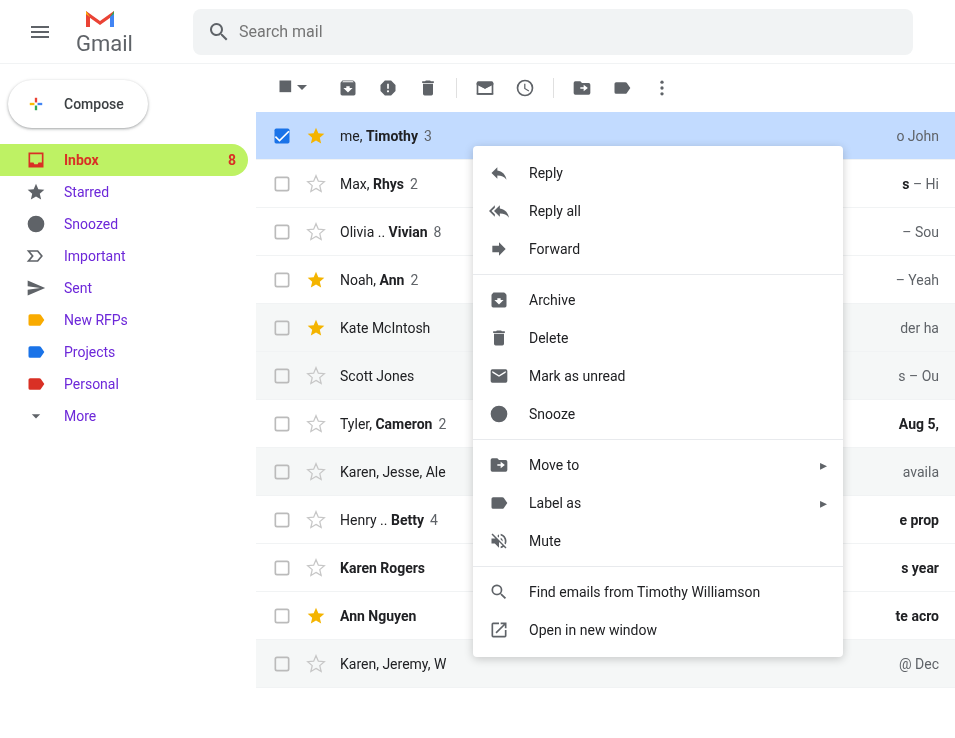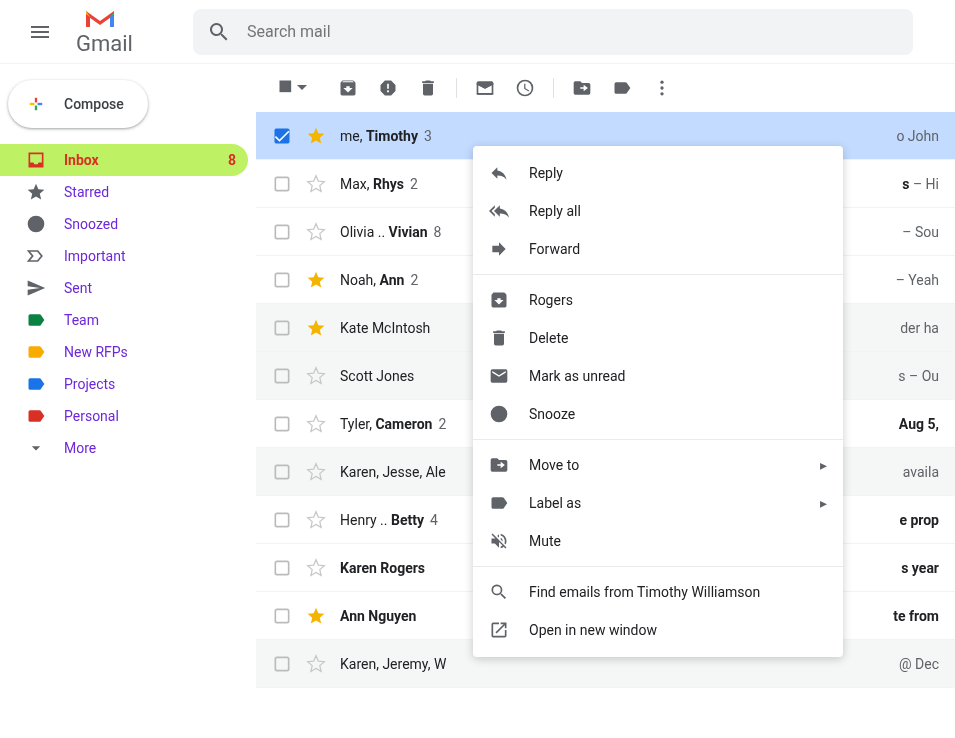--- a/index.html
+++ b/index.html
@@ -4,21 +4,21 @@
 <style>
 * { box-sizing: border-box; margin: 0; padding: 0; font-family: 'Roboto', Arial, sans-serif; }
 body { background: #fff; width: 955px; height: 738px; overflow: hidden; position: relative; }
 
 .header { display: flex; align-items: center; height: 64px; padding: 0 16px; border-bottom: 1px solid #f1f3f4; }
 .menu-icon { width: 48px; height: 48px; display: flex; align-items: center; justify-content: center; cursor: pointer; border-radius: 50%; }
 .logo { display: flex; align-items: center; margin-left: 4px; flex-direction: column; }
 .logo-text { font-size: 22px; color: #5f6368; margin-left: 8px; }
 
 .search-bar { margin-left: 60px; flex: 1; max-width: 720px; height: 46px; background: #f1f3f4; border-radius: 8px; display: flex; align-items: center; padding: 0 14px; }
-.search-bar input { border: none; background: transparent; font-size: 16px; color: #a21caf; flex: 1; outline: none; margin-left: 16px; }
+.search-bar input { border: none; background: transparent; font-size: 16px; color: #a21caf; flex: 1; outline: none; margin-left: 8px; }
 
 .main { display: flex; height: calc(100% - 64px); }
 .sidebar { width: 256px; padding-top: 8px; }
 .compose-btn { margin: 8px 8px 16px 8px; height: 48px; padding: 0 24px 0 14px; border-radius: 24px; background: #fff; display: inline-flex; align-items: center; box-shadow: 0 1px 2px rgba(60,64,67,.3), 0 1px 3px 1px rgba(60,64,67,.15); cursor: pointer; }
 .compose-btn span { font-size: 14px; color: #3c4043; margin-left: 14px; font-weight: 500; }
 
 .nav-item { height: 32px; display: flex; align-items: center; padding: 0 12px 0 26px; border-radius: 0 16px 16px 0; margin-right: 8px; cursor: pointer; font-size: 14px; color: #6d28d9; }
 .nav-item.active { background: #bef264; color: #d93025; font-weight: 700; justify-content: flex-end; }
 .nav-item .nav-icon { width: 20px; height: 20px; margin-right: 18px; display: flex; align-items: center; justify-content: center; }
 .nav-item .count { margin-left: auto; font-weight: 700; color: #d93025; }
@@ -127,28 +127,20 @@
         <div class="nav-item">
           <span class="nav-icon">
             <svg width="20" height="20" viewBox="0 0 24 24" fill="#5f6368">
               <path d="M2.01 21L23 12 2.01 3 2 10l15 2-15 2z"></path>
             </svg>
           </span>
           <span>Sent</span>
         </div>
         <div class="nav-item">
           <span class="nav-icon">
-            <svg width="20" height="20" viewBox="0 0 24 24" fill="#0b8043">
-              <path d="M17.63 5.84A2 2 0 0 0 16 5H5a2 2 0 0 0-2 2v10a2 2 0 0 0 2 2h11a2 2 0 0 0 1.63-.84L22 12z"></path>
-            </svg>
-          </span>
-          <span>Team</span>
-        </div>
-        <div class="nav-item">
-          <span class="nav-icon">
             <svg width="20" height="20" viewBox="0 0 24 24" fill="#f9ab00">
               <path d="M17.63 5.84A2 2 0 0 0 16 5H5a2 2 0 0 0-2 2v10a2 2 0 0 0 2 2h11a2 2 0 0 0 1.63-.84L22 12z"></path>
             </svg>
           </span>
           <span>New RFPs</span>
         </div>
         <div class="nav-item">
           <span class="nav-icon">
             <svg width="20" height="20" viewBox="0 0 24 24" fill="#1a73e8">
               <path d="M17.63 5.84A2 2 0 0 0 16 5H5a2 2 0 0 0-2 2v10a2 2 0 0 0 2 2h11a2 2 0 0 0 1.63-.84L22 12z"></path>
@@ -381,21 +373,21 @@
             <svg width="20" height="20" viewBox="0 0 24 24" fill="none" stroke="#bbb" stroke-width="2">
               <rect x="4" y="4" width="16" height="16" rx="2"></rect>
             </svg>
           </span>
           <span class="mail-star">
             <svg width="20" height="20" viewBox="0 0 24 24" fill="#f4b400">
               <path d="M12 17.27L18.18 21l-1.64-7.03L22 9.24l-7.19-.61L12 2 9.19 8.63 2 9.24l5.46 4.73L5.82 21z"></path>
             </svg>
           </span>
           <span class="sender"><span class="bold">Ann Nguyen</span></span>
-          <span class="preview"><span class="bold">te from</span></span>
+          <span class="preview"><span class="bold">te acro</span></span>
         </div>
         <div class="mail-row shaded">
           <span class="mail-cb">
             <svg width="20" height="20" viewBox="0 0 24 24" fill="none" stroke="#bbb" stroke-width="2">
               <rect x="4" y="4" width="16" height="16" rx="2"></rect>
             </svg>
           </span>
           <span class="mail-star">
             <svg width="20" height="20" viewBox="0 0 24 24" fill="none" stroke="#c7c7c7" stroke-width="1.5">
               <path d="M12 17.27L18.18 21l-1.64-7.03L22 9.24l-7.19-.61L12 2 9.19 8.63 2 9.24l5.46 4.73L5.82 21z"></path>
@@ -431,21 +423,21 @@
           </span>
           <span>Forward</span>
         </div>
       <div class="ctx-sep"></div>
       <div class="ctx-item">
           <span class="ctx-icon">
             <svg width="20" height="20" viewBox="0 0 24 24" fill="#5f6368">
               <path d="M20.54 5.23l-1.39-1.68A1.45 1.45 0 0 0 18 3H6c-.47 0-.88.21-1.16.55L3.46 5.23A1.97 1.97 0 0 0 3 6.5V19a2 2 0 0 0 2 2h14a2 2 0 0 0 2-2V6.5c0-.47-.17-.9-.46-1.27zM12 17.5L6.5 12H10v-2h4v2h3.5L12 17.5z"></path>
             </svg>
           </span>
-          <span>Rogers</span>
+          <span>Archive</span>
         </div>
       <div class="ctx-item">
           <span class="ctx-icon">
             <svg width="20" height="20" viewBox="0 0 24 24" fill="#5f6368">
               <path d="M6 19a2 2 0 0 0 2 2h8a2 2 0 0 0 2-2V7H6v12zM19 4h-3.5l-1-1h-5l-1 1H5v2h14V4z"></path>
             </svg>
           </span>
           <span>Delete</span>
         </div>
       <div class="ctx-item">

